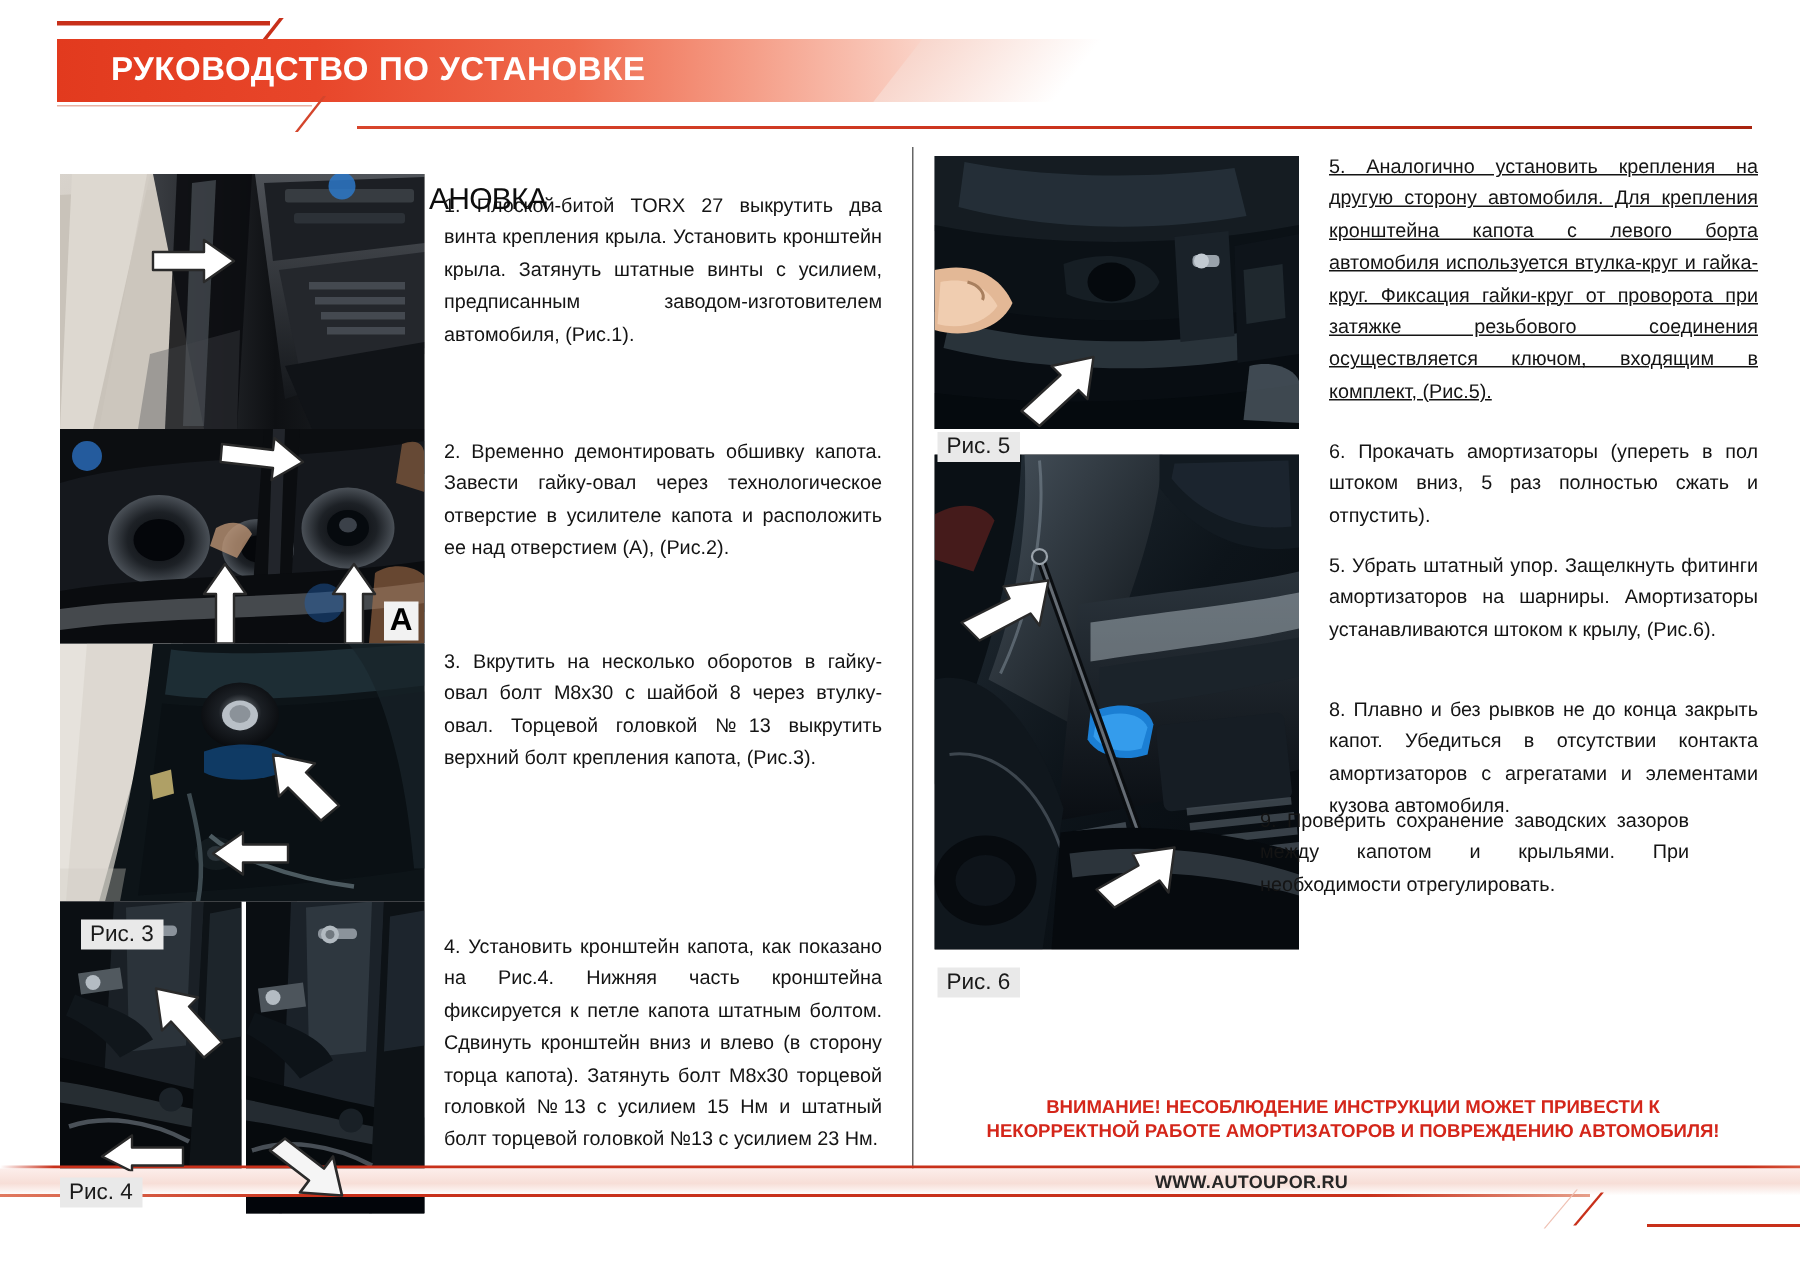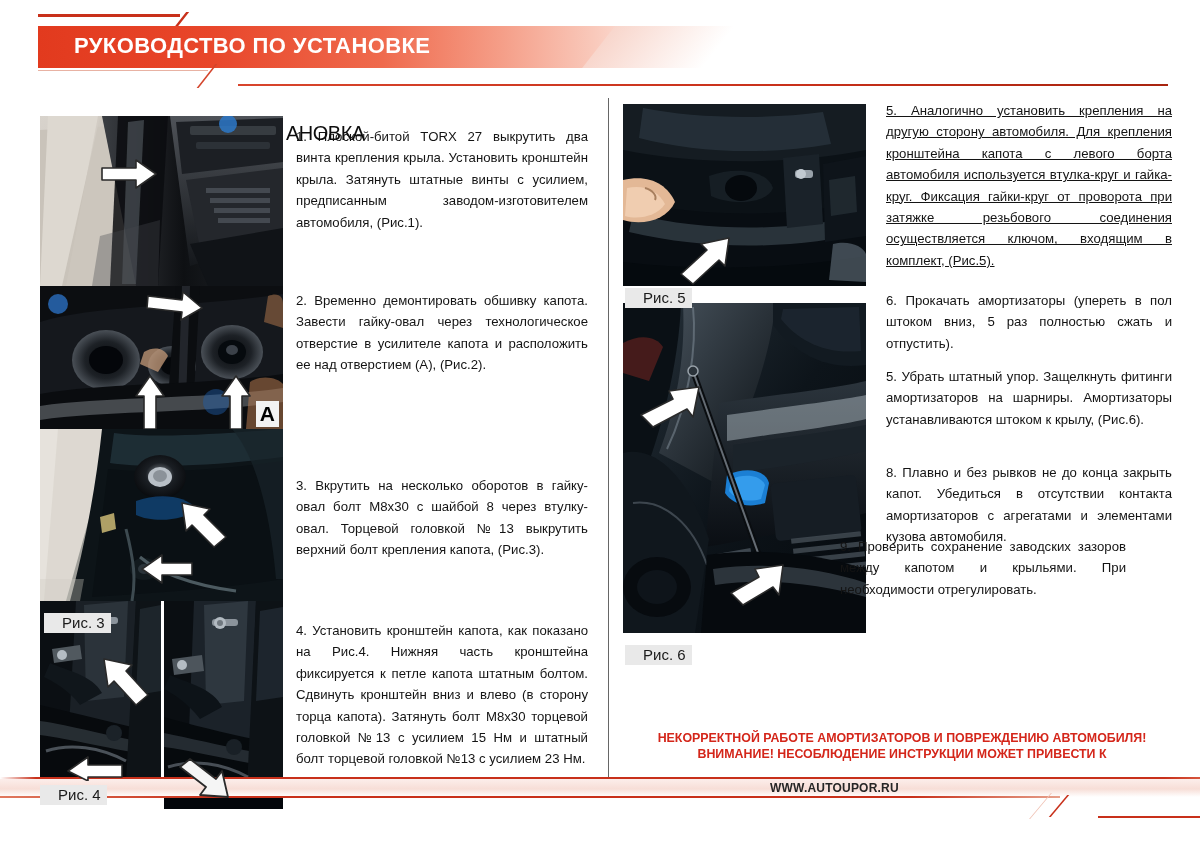--- a/index.html
+++ b/index.html
@@ -95,21 +95,21 @@
   .photo {
     position: absolute;
     overflow: hidden;
     background: #2a2d31;
   }
   .fig-label {
     position: absolute;
     background: #e9e9e9;
     color: #1a1a1a;
     font-size: 15px;
-    padding: 1px 6px 2px 18px;
+    padding: 1px 6px 2px 6px;
     font-family: "Liberation Sans", sans-serif;
     z-index: 30;
     white-space: nowrap;
   }
   .marker-a {
     position: absolute;
     background: #f2f2f2;
     color: #000;
     font-size: 21px;
     font-weight: bold;
@@ -391,21 +391,21 @@
     <path d="M6 150 C30 142, 60 146, 86 160" stroke="#4a5158" stroke-width="3" fill="none"></path>
   </svg>
   <svg class="arrow-layer" viewBox="0 0 121 180">
     <g>
       <path d="M96 104 L74 80 L68 86 L64 58 L92 64 L86 70 L108 94 Z" fill="#ffffff" stroke="#2a2a2a" stroke-width="1.6" stroke-linejoin="round"></path>
     </g>
     <g>
       <path d="M82 164 L48 164 L48 156 L28 170 L48 180 L48 176 L82 176 Z" fill="#ffffff" stroke="#2a2a2a" stroke-width="1.6" stroke-linejoin="round"></path>
     </g>
   </svg>
-  <div class="fig-label" style="left:4px; top:12px;">Рис. 3</div>
+  <div class="fig-label" style="left:14px; top:12px;">Рис. 3</div>
 </div>
 
 <div class="photo" style="left:164px; top:601px; width:119px; height:208px;">
   <svg width="119" height="208" viewBox="0 0 119 208" preserveAspectRatio="none">
     <defs>
       <linearGradient id="g5a" x1="0" y1="0" x2="1" y2="1">
         <stop offset="0" stop-color="#131920"></stop>
           <stop offset="1" stop-color="#04070a"></stop>
       </linearGradient>
     </defs>
@@ -543,32 +543,32 @@
       <path d="M108 290 L136 274 L132 266 L160 262 L156 292 L150 284 L120 302 Z" fill="#ffffff" stroke="#2a2a2a" stroke-width="1.6" stroke-linejoin="round"></path>
     </g>
   </svg>
 </div>
 <div class="fig-label" style="left:625px; top:645px;">Рис. 6</div>
 
 <div class="ghost-title">АНОВКА</div>
 
 <div class="para" style="left:296px; top:126px; width:292px;">1. Плоской-битой TORX 27 выкрутить два винта крепления крыла. Установить кронштейн крыла. Затянуть штатные винты с усилием, предписанным заводом-изготовителем автомобиля, (Рис.1).</div>
 <div class="para" style="left:296px; top:290px; width:292px;">2. Временно демонтировать обшивку капота. Завести гайку-овал через технологическое отверстие в усилителе капота и расположить ее над отверстием (А), (Рис.2).</div>
-<div class="para" style="left:296px; top:430px; width:292px;margin-top:45px;">3. Вкрутить на несколько оборотов в гайку-овал болт М8х30 с шайбой 8 через втулку-овал. Торцевой головкой №13 выкрутить верхний болт крепления капота, (Рис.3).</div>
+<div class="para" style="left:296px; top:430px; width:292px;">3. Вкрутить на несколько оборотов в гайку-овал болт М8х30 с шайбой 8 через втулку-овал. Торцевой головкой №13 выкрутить верхний болт крепления капота, (Рис.3).</div>
 <div class="para" style="left:296px; top:620px; width:292px;">4. Установить кронштейн капота, как показано на Рис.4. Нижняя часть кронштейна фиксируется к петле капота штатным болтом. Сдвинуть кронштейн вниз и влево (в сторону торца капота). Затянуть болт М8х30 торцевой головкой №13 с усилием 15 Нм и штатный болт торцевой головкой №13 с усилием 23 Нм.</div>
 
 <div class="para" style="left:886px; top:100px; width:286px;text-decoration:underline;">5. Аналогично установить крепления на другую сторону автомобиля. Для крепления кронштейна капота с левого борта автомобиля используется втулка-круг и гайка-круг. Фиксация гайки-круг от проворота при затяжке резьбового соединения осуществляется ключом, входящим в комплект, (Рис.5).</div>
 <div class="para" style="left:886px; top:290px; width:286px;">6. Прокачать амортизаторы (упереть в пол штоком вниз, 5 раз полностью сжать и отпустить).</div>
 <div class="para" style="left:886px; top:366px; width:286px;">5. Убрать штатный упор. Защелкнуть фитинги амортизаторов на шарниры. Амортизаторы устанавливаются штоком к крылу, (Рис.6).</div>
 <div class="para" style="left:886px; top:462px; width:286px;">8. Плавно и без рывков не до конца закрыть капот. Убедиться в отсутствии контакта амортизаторов с агрегатами и элементами кузова автомобиля.</div>
 <div class="para" style="left:840px; top:536px; width:286px;">9. Проверить сохранение заводских зазоров между капотом и крыльями. При необходимости отрегулировать.</div>
 
 <div class="warn">
+  <div>ВНИМАНИЕ! НЕСОБЛЮДЕНИЕ ИНСТРУКЦИИ МОЖЕТ ПРИВЕСТИ К</div>
   <div>НЕКОРРЕКТНОЙ РАБОТЕ АМОРТИЗАТОРОВ И ПОВРЕЖДЕНИЮ АВТОМОБИЛЯ!</div>
-  <div>ВНИМАНИЕ! НЕСОБЛЮДЕНИЕ ИНСТРУКЦИИ МОЖЕТ ПРИВЕСТИ К</div>
 </div>
 
 <div class="ftr-rule-top"></div>
 <div class="ftr-band2"></div>
 <div class="ftr-url">WWW.AUTOUPOR.RU</div>
 <div class="ftr-rule-mid"></div>
 <div class="ftr-fade-diag"></div>
 <div class="ftr-diag"></div>
 <div class="ftr-rule-low"></div>
 

